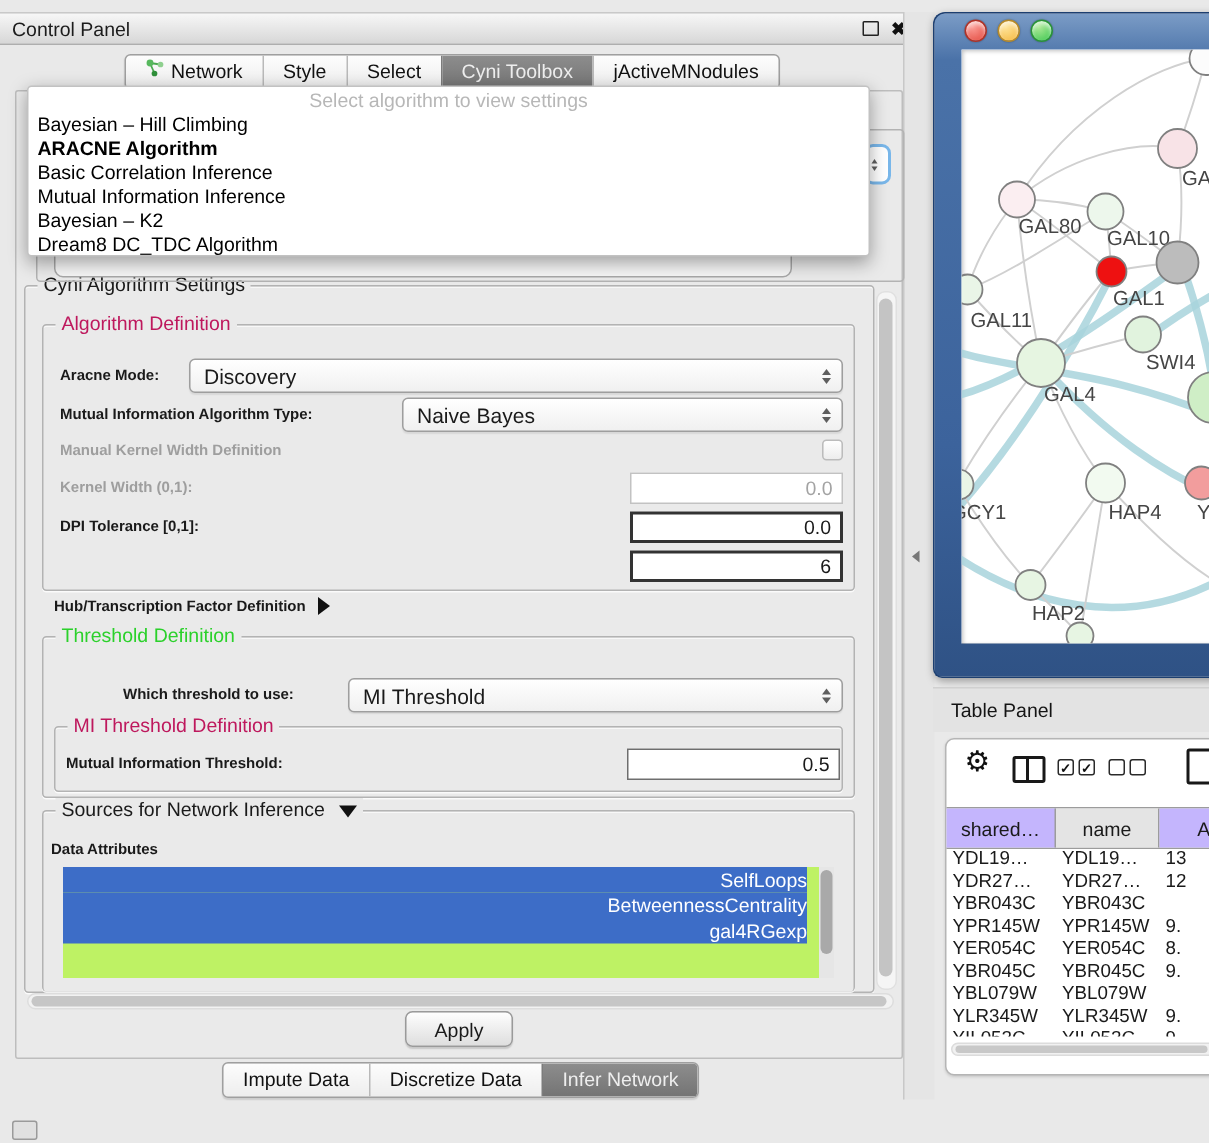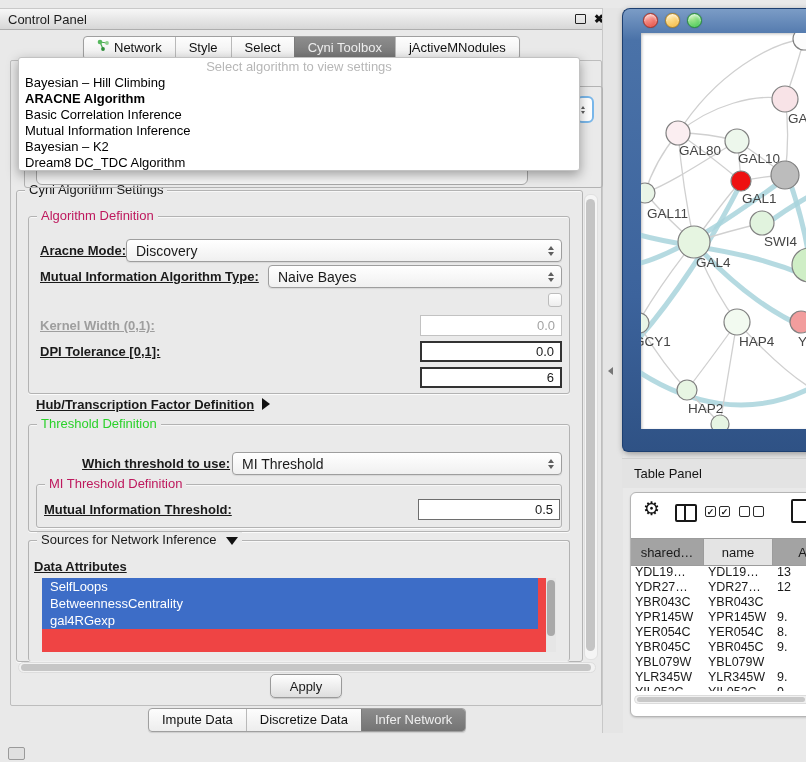--- a/index.html
+++ b/index.html
@@ -28,40 +28,40 @@
   #dropdown{left:18px;top:57px;width:562px;height:114px;background:#fff;border:1px solid #c2c2c2;border-radius:3px;box-shadow:0 4px 12px rgba(0,0,0,.35);z-index:10;box-sizing:border-box;overflow:hidden;}
   #dd-placeholder{text-align:center;color:#b7b7b7;font-size:13px;line-height:17px;}
   .dd-item{font-size:13px;line-height:16px;padding-left:6px;color:#000;white-space:nowrap;}
   .dd-item.hl{font-weight:bold;}
 
   .group{border:1px solid #b3b3b3;border-radius:3px;box-shadow:inset 0 1px 0 rgba(255,255,255,.65),0 1px 0 rgba(255,255,255,.8);}
   .group-title{position:absolute;top:-9px;left:8px;background:#eaeaea;padding:0 4px;font-size:13px;white-space:nowrap;}
   .t-blue{color:#be185d;}
   .t-green{color:#2bd12b;}
 
-  .lbl{position:absolute;font-weight:bold;font-size:13px;color:#1a1a1a;white-space:nowrap;display:flex;align-items:center;text-decoration:underline;}
+  .lbl{position:absolute;font-weight:bold;font-size:10px;color:#1a1a1a;white-space:nowrap;display:flex;align-items:center;}
   .lbl.dis{color:#9e9e9e;}
 
   .combo{position:absolute;height:23px;border:1px solid #9e9e9e;border-radius:4px;background:linear-gradient(#ffffff,#f0f0f0);display:flex;align-items:center;font-size:14px;padding:0 22px 0 9px;box-sizing:border-box;box-shadow:0 1px 1px rgba(0,0,0,.08);}
   .stepper{position:absolute;right:7px;top:50%;transform:translateY(-50%);display:flex;flex-direction:column;gap:2px;}
   .tri-up{width:0;height:0;border-left:3.5px solid transparent;border-right:3.5px solid transparent;border-bottom:4.5px solid #5e5e5e;}
   .tri-dn{width:0;height:0;border-left:3.5px solid transparent;border-right:3.5px solid transparent;border-top:4.5px solid #5e5e5e;}
   .stepper.mini .tri-up{border-left-width:2.5px;border-right-width:2.5px;border-bottom-width:3.5px;}
   .stepper.mini .tri-dn{border-left-width:2.5px;border-right-width:2.5px;border-top-width:3.5px;}
 
   .field{position:absolute;height:21px;background:#fff;border:1px solid #9e9e9e;font-size:13px;display:flex;align-items:center;justify-content:flex-end;padding:0 6px;box-sizing:border-box;}
   .field.strong{border:2px solid #333;}
   .field.dis{color:#a3a3a3;border-color:#c2c2c2;}
 
   .checkbox{position:absolute;width:14px;height:14px;border:1px solid #bcbcbc;border-radius:3px;background:linear-gradient(#ffffff,#ededed);box-sizing:border-box;}
 
   .arrow-right{display:inline-block;width:0;height:0;border-top:6px solid transparent;border-bottom:6px solid transparent;border-left:8px solid #111;margin-left:8px;}
   .arrow-down{display:inline-block;width:0;height:0;border-left:6px solid transparent;border-right:6px solid transparent;border-top:8px solid #111;margin-left:6px;position:relative;top:1px;}
 
-  #attr-list{left:42px;top:578px;width:514px;height:74px;background:#ef4444;overflow:hidden;}
+  #attr-list{left:42px;top:578px;width:514px;height:74px;background:#bef264;overflow:hidden;text-align:right;}
   .attr-item{background:#3d6dc7;color:#fff;font-size:13px;height:17px;line-height:17px;padding-left:8px;width:496px;box-sizing:border-box;white-space:nowrap;}
   #attr-scroll-track{position:absolute;right:0;top:0;width:10px;height:74px;background:#e6e6e6;}
   #attr-scroll-thumb{position:absolute;right:1px;top:2px;width:8px;height:56px;background:#a9a9a9;border-radius:4px;}
 
   .vscroll-track{left:584px;top:194px;width:12px;height:464px;background:#f5f5f5;border-radius:6px;border:1px solid #e0e0e0;}
   .vscroll-thumb{left:586px;top:199px;width:9px;height:452px;background:#c4c4c4;border-radius:5px;}
   .hscroll-track{left:18px;top:662px;width:578px;height:11px;background:#f2f2f2;border-radius:6px;border:1px solid #ddd;box-sizing:border-box;}
   .hscroll-thumb{position:absolute;left:2px;top:1px;width:570px;height:7px;background:#c6c6c6;border-radius:4px;}
 
   #apply-btn{left:270px;top:674px;width:70px;height:22px;border:1px solid #9a9a9a;border-radius:5px;background:linear-gradient(#fefefe,#dedede);display:flex;align-items:center;justify-content:center;font-size:13px;box-shadow:0 1px 1px rgba(0,0,0,.15);}
@@ -82,21 +82,21 @@
   
   #tp-header{left:622px;top:458px;width:184px;height:30px;background:#e3e3e3;display:flex;align-items:center;padding-left:12px;box-sizing:border-box;font-size:13px;color:#141414;border-top:1px solid #d0d0d0;}
   #tp-panel{left:630px;top:492px;width:200px;height:225px;background:#fff;border:1px solid #b5b5b5;border-radius:6px;box-sizing:border-box;box-shadow:0 1px 2px rgba(0,0,0,.15);}
   .gear{position:absolute;left:12px;top:6px;font-size:19px;color:#111;line-height:1;}
   .split-icon{position:absolute;left:44px;top:11px;width:18px;height:14px;border:2px solid #181818;border-radius:2px;}
   .split-icon::after{content:"";position:absolute;left:7px;top:0;width:2px;height:14px;background:#181818;}
   .cb{position:absolute;width:11px;height:11px;border:1.5px solid #2a2a2a;border-radius:2px;font-size:9px;font-weight:bold;line-height:10px;text-align:center;color:#111;box-sizing:border-box;}
   .page-icon{position:absolute;left:160px;top:6px;width:15px;height:20px;border:2px solid #181818;border-radius:2px;background:#fff;}
   #tbl-head{position:absolute;left:0px;top:45px;height:26px;display:flex;border-top:1px solid #9c9c9c;border-bottom:1px solid #9c9c9c;}
   .th{height:26px;display:flex;align-items:center;justify-content:center;font-size:13px;border-right:1px solid #9c9c9c;box-sizing:border-box;background:#e4e4e4;overflow:hidden;white-space:nowrap;}
-  .th.hl{background:#a3a3a3;}
+  .th.hl{background:#c4b5fd;}
   #tbl-rows{position:absolute;left:0;top:71px;width:202px;height:127px;overflow:hidden;}
   .tbl-row{display:flex;height:15px;font-size:12.5px;align-items:center;}
   .td{overflow:hidden;white-space:nowrap;padding-left:4px;box-sizing:border-box;}
   #tp-hscroll{position:absolute;left:3px;top:202px;width:194px;height:9px;background:#f1f1f1;border:1px solid #dcdcdc;border-radius:5px;box-sizing:border-box;}
   #tp-hthumb{position:absolute;left:2px;top:1px;width:168px;height:5px;background:#c8c8c8;border-radius:3px;}
 
   #dock-icon{left:8px;top:747px;width:15px;height:11px;border:1px solid #9a9a9a;background:#e0e0e0;border-radius:2px;}
 </style>
 </head>
 <body>
@@ -173,20 +173,21 @@
       </span>
   </div>
   <span class="lbl" style="left:40px;top:265px;height:23px;">Mutual Information Algorithm Type:</span>
   <div class="combo" style="left:268px;top:265px;width:294px;">
     <span>Naive Bayes</span>
     <span class="stepper">
         <span class="tri-up"></span>
         <span class="tri-dn"></span>
       </span>
   </div>
+  <span class="lbl dis" style="left:40px;top:292px;height:16px;">Manual Kernel Width Definition</span>
   <div class="checkbox" style="left:548px;top:293px;"></div>
   <span class="lbl dis" style="left:40px;top:315px;height:21px;">Kernel Width (0,1):</span>
   <div class="field dis" style="left:420px;top:315px;width:142px;">0.0</div>
   <span class="lbl" style="left:40px;top:341px;height:21px;">DPI Tolerance [0,1]:</span>
   <div class="field strong" style="left:420px;top:341px;width:142px;">0.0</div>
   <div class="field strong" style="left:420px;top:367px;width:142px;">6</div>
 
   <span class="lbl" style="left:36px;top:396px;height:16px;">
     <span>Hub/Transcription Factor Definition</span>
     <span class="arrow-right"></span>

